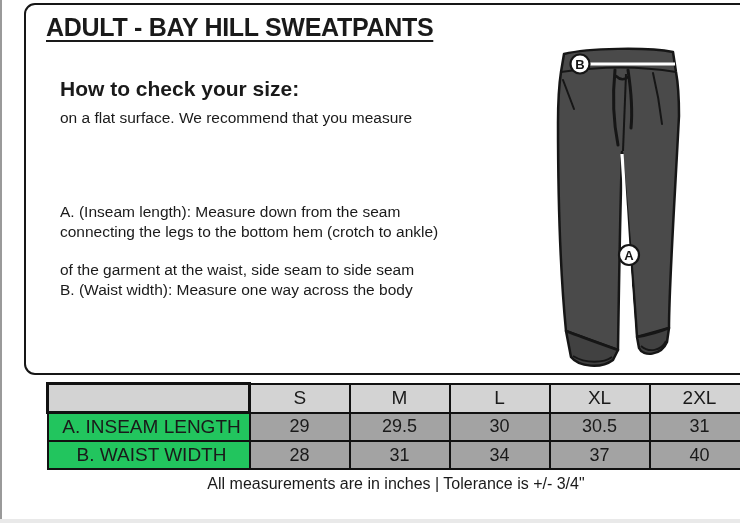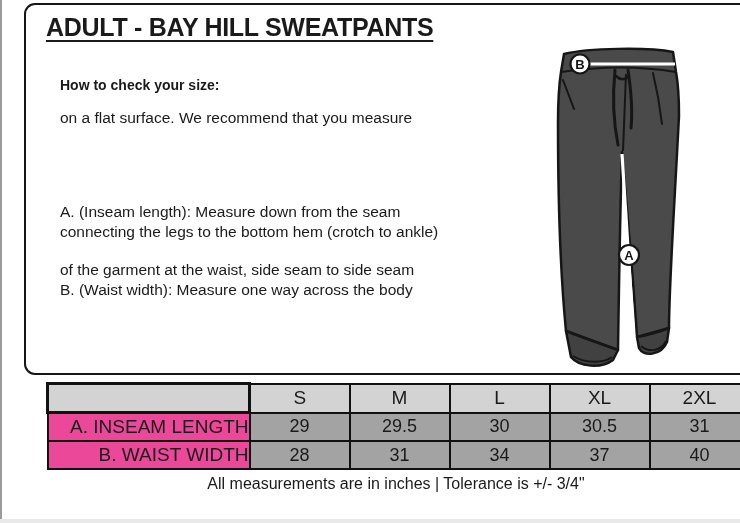--- a/index.html
+++ b/index.html
@@ -15,39 +15,39 @@
     border:2.5px solid #161616;border-radius:11px;background:#ffffff;box-sizing:border-box;margin-left:21px;
   }
   .title{
     position:absolute;left:20px;top:8px;
     font-size:25px;font-weight:700;letter-spacing:-0.3px;
     text-decoration:underline;text-decoration-thickness:2px;text-underline-offset:4px;
     white-space:nowrap;
   }
   .howto-heading{
     position:absolute;left:34px;top:72px;
-    font-size:14px;font-weight:700;white-space:nowrap;
+    font-size:21px;font-weight:700;white-space:nowrap;
   }
   .textline{font-size:15.5px;line-height:19.5px;white-space:nowrap;}
   .intro{position:absolute;left:34px;top:103px;}
   .note-a{position:absolute;left:34px;top:197px;}
   .note-b{position:absolute;left:34px;top:255px;}
   .diagram{position:absolute;left:490px;top:35px;width:190px;height:340px;}
   table.size{
     position:absolute;left:20px;top:377px;
     border-collapse:collapse;table-layout:fixed;width:702px;
   }
   table.size td,table.size th{
     border:2px solid #111111;height:26px;padding:0;
     font-size:18px;text-align:center;vertical-align:middle;font-weight:400;
   }
   table.size .outer{border-width:3px;}
   table.size th.hdr{background:#d3d3d3;font-size:19px;}
   table.size td.rowlabel{
-    background:#ec4899;text-align:right;padding-left:6px;font-size:19px;white-space:nowrap;
+    background:#22c55e;text-align:center;padding-left:6px;font-size:19px;white-space:nowrap;
   }
   table.size td.val{background:#a3a3a3;text-align:center;}
   col.c-label{width:202px;}
   col.c-size{width:100px;}
   .footer{
     position:absolute;left:0;top:470px;width:740px;text-align:center;
     font-size:16px;white-space:nowrap;
   }
 </style>
 </head>

